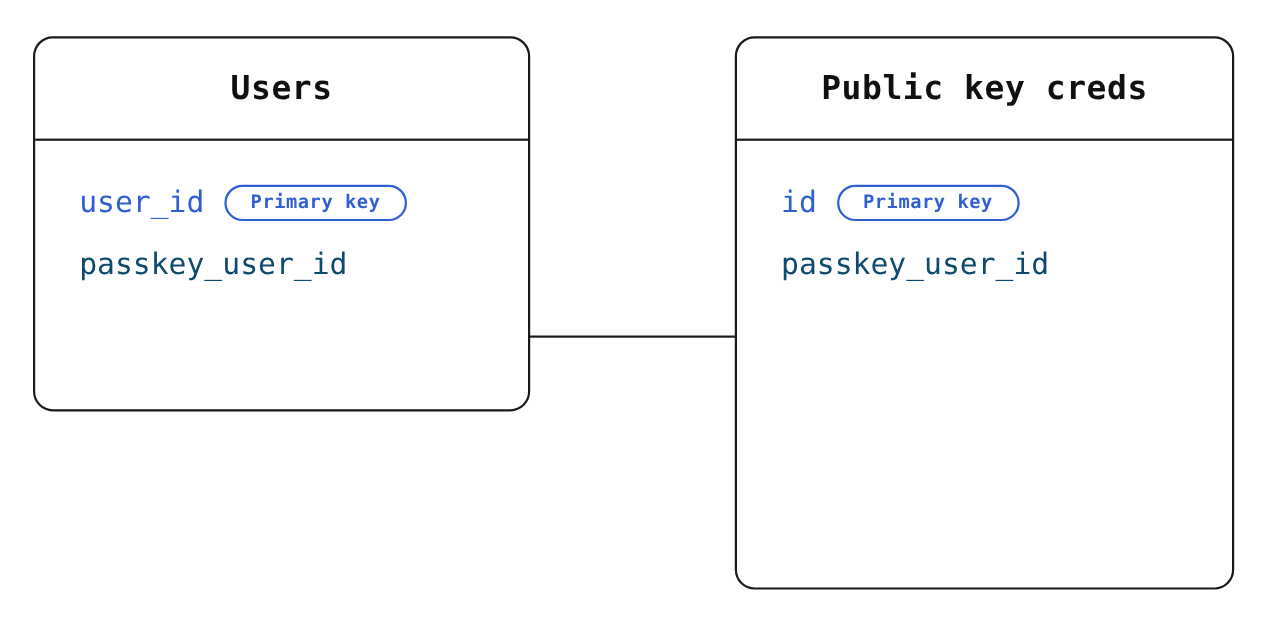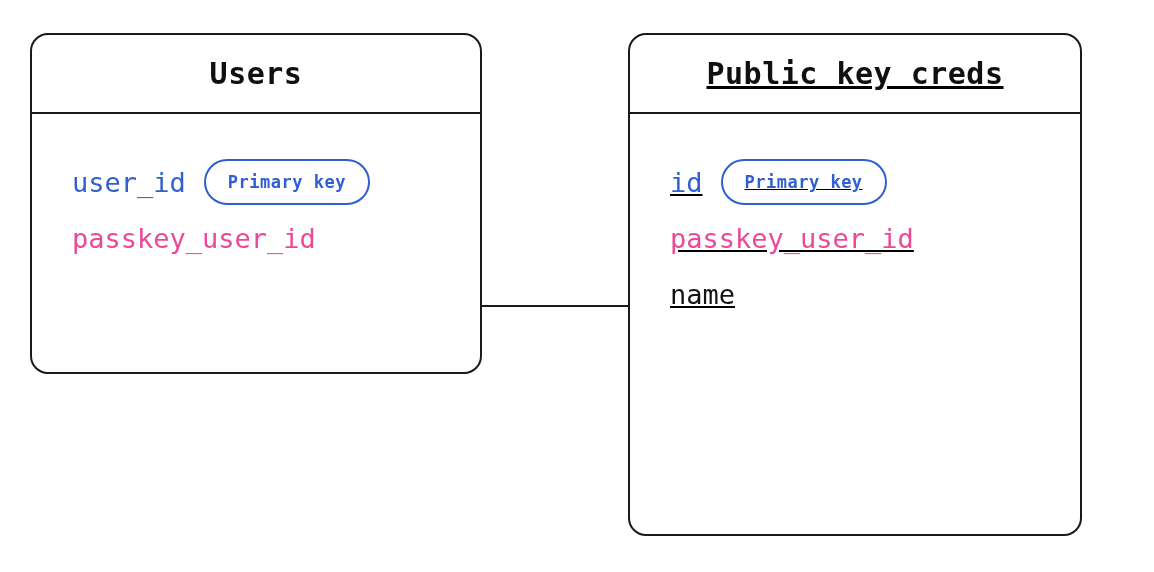--- a/index.html
+++ b/index.html
@@ -29,66 +29,66 @@
   .entity {
     position: absolute;
     box-sizing: border-box;
     background: #ffffff;
     border: 2px solid #1a1a1a;
     border-radius: 18px;
   }
 
   .entity-header {
     box-sizing: border-box;
-    height: 79px;
+    height: 93px;
     border-bottom: 2px solid #1a1a1a;
     display: flex;
     align-items: center;
     justify-content: center;
   }
 
   .entity-title {
     font-family: "DejaVu Sans Mono", monospace;
     font-weight: bold;
     font-size: 30px;
     letter-spacing: 0.5px;
     color: #101010;
     white-space: nowrap;
   }
 
   .entity-fields {
-    padding-top: 40px;
+    padding-top: 28px;
     padding-left: 40px;
   }
 
   .field-row {
     height: 56px;
     display: flex;
     align-items: center;
     white-space: nowrap;
   }
 
   .field-name {
     font-family: "DejaVu Sans Mono", monospace;
     font-size: 27px;
     color: #141414;
     letter-spacing: 0px;
   }
   .field-name.key    { color: #2f5fd0; }
-  .field-name.fk     { color: #ec4899; }
+  .field-name.fk     { color: #0c4a6e; }
   .field-name.plain  { color: #141414; }
 
   
   .pk-badge {
     margin-left: 18px;
     box-sizing: border-box;
     display: inline-flex;
     align-items: center;
     justify-content: center;
-    height: 46px;
+    height: 33px;
     padding: 0 22px;
     border: 2px solid #2f5fd0;
     border-radius: 999px;
     background: #ffffff;
   }
   .pk-badge-label {
     font-family: "DejaVu Sans Mono", monospace;
     font-weight: bold;
     font-size: 17px;
     letter-spacing: 0.5px;
@@ -125,42 +125,39 @@
 
       <div class="field-row">
         <span class="field-name fk">passkey_user_id</span>
       </div>
 
     </div>
   </div>
 
   <div class="connector" style="left:481px; top:305px; width:188px; height:2px;"></div>
 
-  <div class="entity" id="entity-public-key-creds" style="left:628px; top:33px; width:454px; height:503px;text-decoration:underline;">
+  <div class="entity" id="entity-public-key-creds" style="left:668px; top:33px; width:454px; height:503px;">
 
     <div class="entity-header">
       <div class="entity-title">Public key creds</div>
     </div>
 
     <div class="entity-fields">
 
       <div class="field-row">
         <span class="field-name key">id</span>
         <span class="pk-badge">
           <span class="pk-badge-label">Primary key</span>
         </span>
       </div>
 
 
       <div class="field-row">
         <span class="field-name fk">passkey_user_id</span>
       </div>
 
 
-      <div class="field-row">
-        <span class="field-name plain">name</span>
-      </div>
 
 
     </div>
   </div>
 
 </div>
 
 </body></html>

